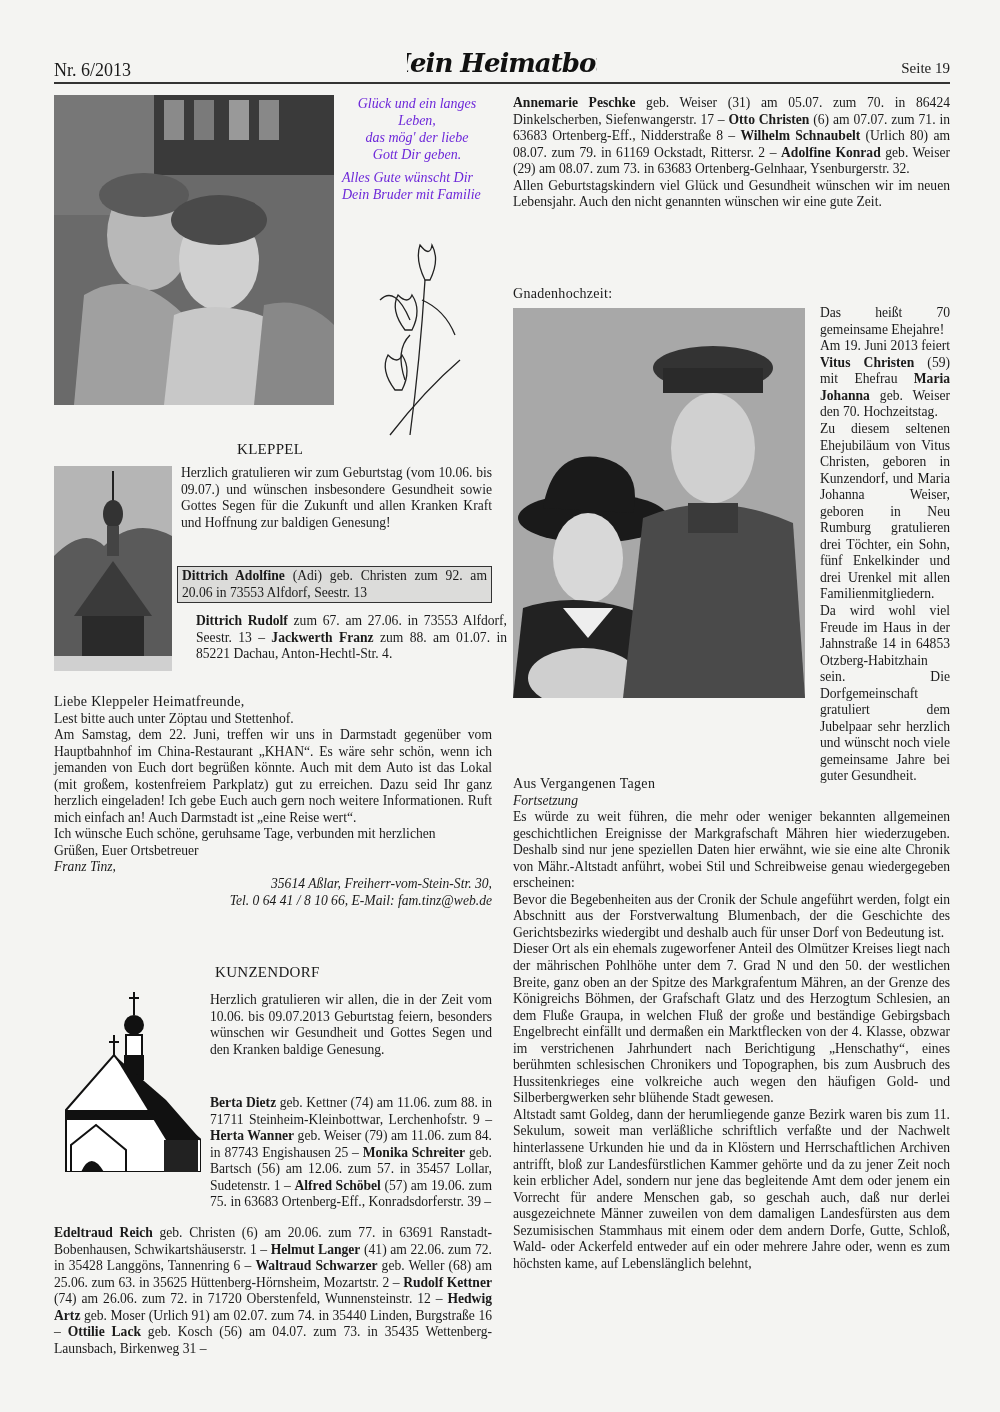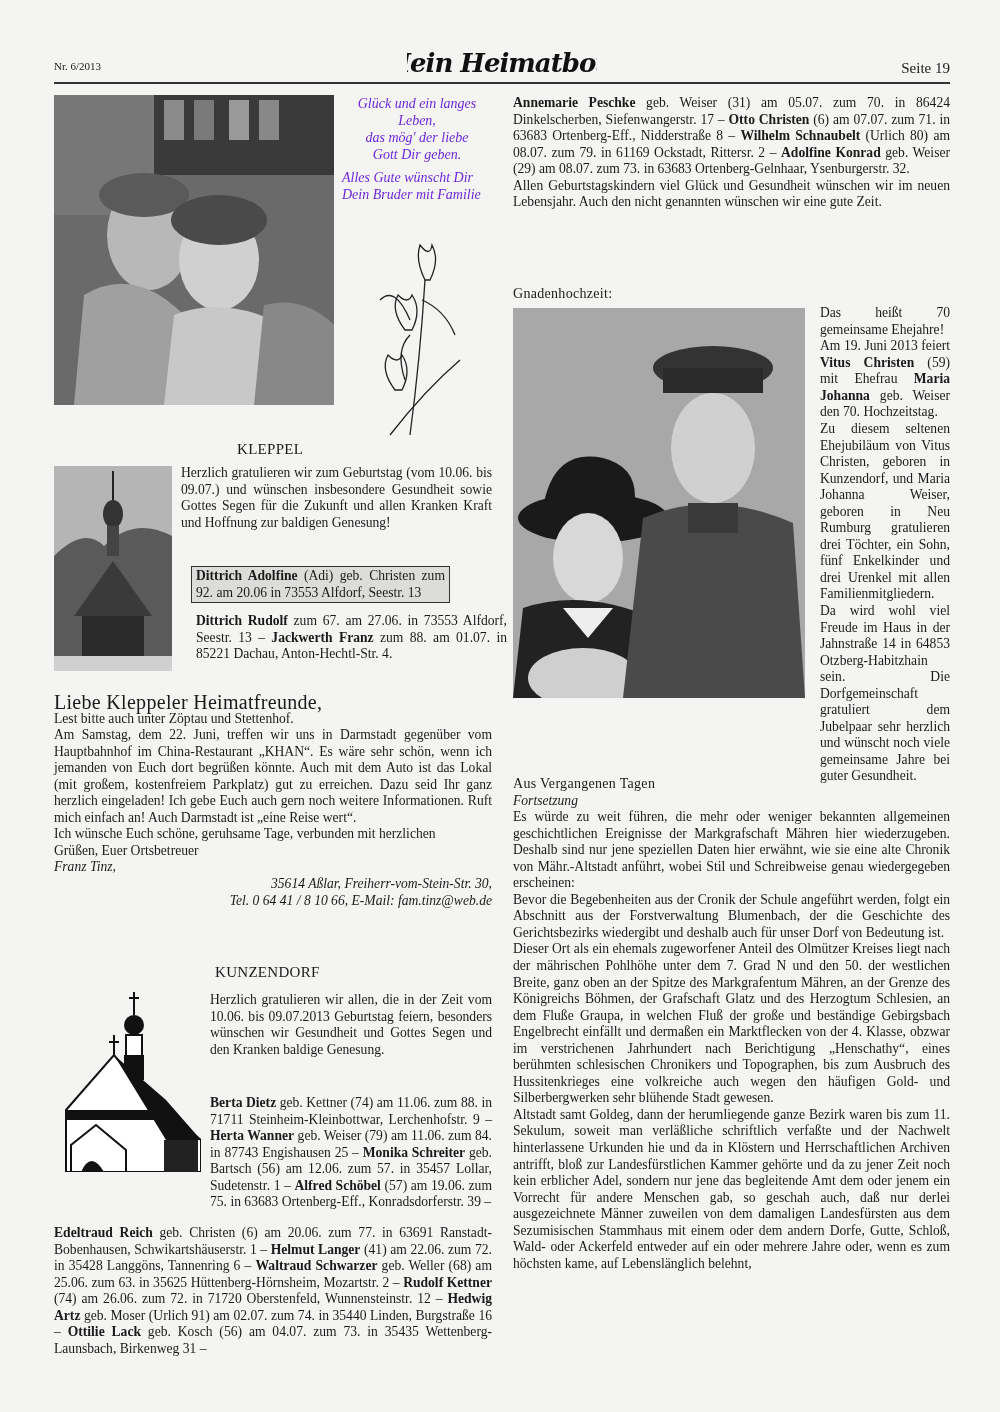--- a/index.html
+++ b/index.html
@@ -1,21 +1,21 @@
 <!DOCTYPE html>
 <html><head>
 <meta charset="utf-8">
 <style>
   * { box-sizing: border-box; margin: 0; padding: 0; }
   html, body { width: 1000px; height: 1412px; background: #f4f4f2; }
   body { position: relative; font-family: "Liberation Serif", "DejaVu Serif", serif; color: #1a1a1a; overflow: hidden; }
   .abs { position: absolute; }
   .txt { font-size: 13.6px; line-height: 16.55px; text-align: justify; }
   .txt b { font-weight: bold; }
-  .hdr-left { left: 54px; top: 60px; font-size: 11px; }
+  .hdr-left { left: 54px; top: 60px; font-size: 18px; }
   .hdr-right { right: 50px; top: 60px; font-size: 15px; }
   .masthead { left: 407px; top: 44px; width: 190px; height: 36px; }
   .hdr-rule { left: 54px; top: 82px; width: 896px; height: 1.5px; background: #333; }
   .photo { background: #555; overflow: hidden; }
   .poem { left: 342px; top: 95px; width: 150px; font-style: italic; font-size: 14px; line-height: 17px; color: #6d28d9; }
   .poem .c { text-align: center; }
   .poem .j { text-align: left; margin-top: 6px; }
   .section-title { font-weight: normal; font-size: 15px; letter-spacing: 0.3px; }
   .boxed { border: 1px solid #333; background: #dcdcda; padding: 1px 4px; }
   .sig { font-style: italic; text-align: right; }
@@ -80,30 +80,30 @@
   <line x1="59" y1="5" x2="59" y2="35" stroke="#222" stroke-width="2"></line>
   <ellipse cx="59" cy="48" rx="10" ry="14" fill="#333"></ellipse>
   <rect x="53" y="60" width="12" height="30" fill="#444"></rect>
   <path d="M20 150 L59 95 L98 150 Z" fill="#3a3a3a"></path>
   <rect x="28" y="150" width="62" height="45" fill="#2a2a2a"></rect>
   <rect x="0" y="190" width="118" height="15" fill="#d0d0d0"></rect>
 </svg>
 
 <div class="abs txt" style="left:181px;top:465px;width:311px;">Herzlich gratulieren wir zum Geburtstag (vom 10.06. bis 09.07.) und wünschen insbesondere Gesundheit sowie Gottes Segen für die Zukunft und allen Kranken  Kraft und Hoffnung zur baldigen Genesung!</div>
 
-<div class="abs txt boxed" style="left:191px;top:566px;width:259px;">
+<div class="abs txt boxed" style="left:177px;top:566px;width:315px;">
   <b>Dittrich Adolfine</b><span> (Adi) geb. Christen zum 92. am 20.06 in  73553 Alfdorf, Seestr. 13</span>
 </div>
 
 <div class="abs txt" style="left:196px;top:613px;width:311px;">
   <b>Dittrich Rudolf</b><span> zum 67. am 27.06. in 73553 Alfdorf, Seestr. 13 – </span><b>Jackwerth Franz</b><span> zum 88. am 01.07. in 85221 Dachau, Anton-Hechtl-Str. 4.</span>
 </div>
 
 <div class="abs txt" style="left:54px;top:694px;width:438px;">
-  <div class="section-title" style="font-size:20px;">Liebe Kleppeler Heimatfreunde,</div>
+  <div class="section-title" style="font-size:14px;">Liebe Kleppeler Heimatfreunde,</div>
   <div>Lest bitte auch unter Zöptau und Stettenhof.</div>
   <div>Am Samstag, dem 22. Juni, treffen wir uns in Darmstadt gegenüber vom Hauptbahnhof im China-Restaurant „KHAN“. Es wäre sehr schön, wenn ich jemanden von Euch dort begrüßen könnte. Auch mit dem Auto ist das Lokal (mit  großem, kostenfreiem Parkplatz) gut zu erreichen. Dazu seid Ihr ganz herzlich eingeladen! Ich gebe Euch auch gern noch weitere Informationen. Ruft mich einfach an! Auch Darmstadt ist „eine Reise wert“.</div>
   <div>Ich wünsche Euch schöne, geruhsame Tage, verbunden mit herzlichen</div>
   <div style="display:flex;justify-content:space-between;flex-direction:column;">
     <span>Grüßen, Euer Ortsbetreuer</span>
     <span class="ital">Franz Tinz,</span>
   </div>
   <div class="sig">35614 Aßlar, Freiherr-vom-Stein-Str. 30,</div>
   <div class="sig">Tel. 0 64 41 / 8 10 66, E-Mail: fam.tinz@web.de</div>
 </div>

